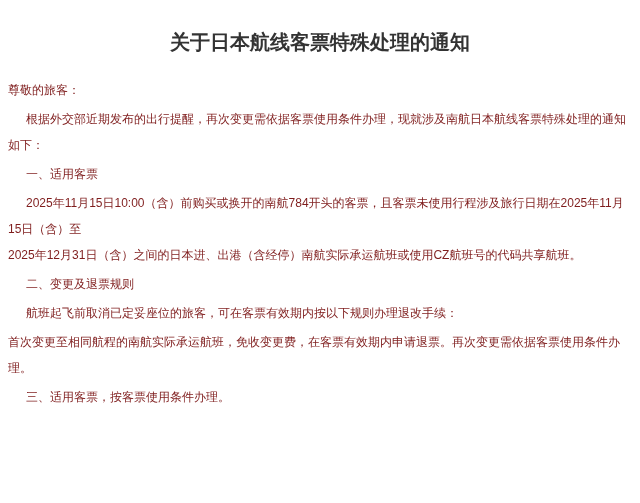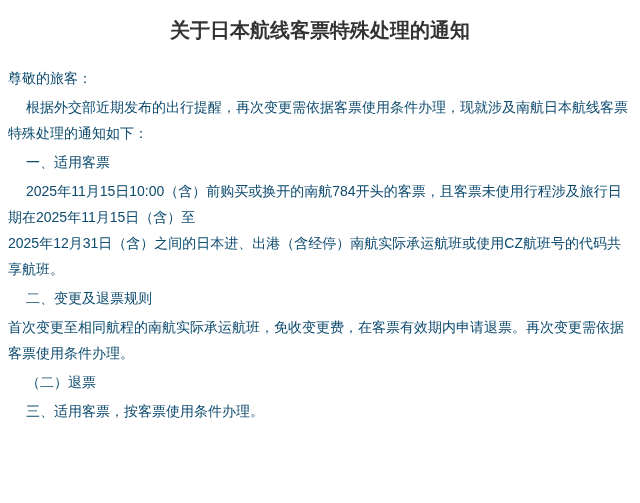--- a/index.html
+++ b/index.html
@@ -8,37 +8,37 @@
     width: 640px;
     height: 503px;
     background: #ffffff;
     font-family: "Liberation Sans", "DejaVu Sans", sans-serif;
     color: #595959;
     overflow: hidden;
   }
   .notice {
     width: 640px;
     height: 370px;
-    padding: 4px 8px;
+    padding: 16px 8px;
   }
   .title {
     padding-top: 12px;
     margin: 0 0 21px 0;
     text-align: center;
     font-size: 20px;
     line-height: 28px;
     font-weight: bold;
     color: #333333;
   }
   .p {
     margin: 0 0 3px 0;
-    font-size: 14px;
+    font-size: 12px;
     line-height: 26px;
     white-space: pre-line;
-    color: #0c4a6e;
+    color: #7f1d1d;
   }
   .indent {
     text-indent: 18px;
   }
 </style>
 </head>
 <body>
 
 <div class="notice">
 
@@ -48,22 +48,22 @@
 
   <p class="p indent">根据外交部近期发布的出行提醒，再次变更需依据客票使用条件办理，现就涉及南航日本航线客票特殊处理的通知如下：</p>
 
   <p class="p indent">一、适用客票</p>
 
   <p class="p indent">2025年11月15日10:00（含）前购买或换开的南航784开头的客票，且客票未使用行程涉及旅行日期在2025年11月15日（含）至
 2025年12月31日（含）之间的日本进、出港（含经停）南航实际承运航班或使用CZ航班号的代码共享航班。</p>
 
   <p class="p indent">二、变更及退票规则</p>
 
+  <p class="p indent">航班起飞前取消已定妥座位的旅客，可在客票有效期内按以下规则办理退改手续：</p>
 
 
   <p class="p">首次变更至相同航程的南航实际承运航班，免收变更费，在客票有效期内申请退票。再次变更需依据客票使用条件办理。</p>
 
-  <p class="p indent">（二）退票</p>
 
 
   <p class="p indent">三、适用客票，按客票使用条件办理。</p>
 
 </div>
 
 </body></html>

